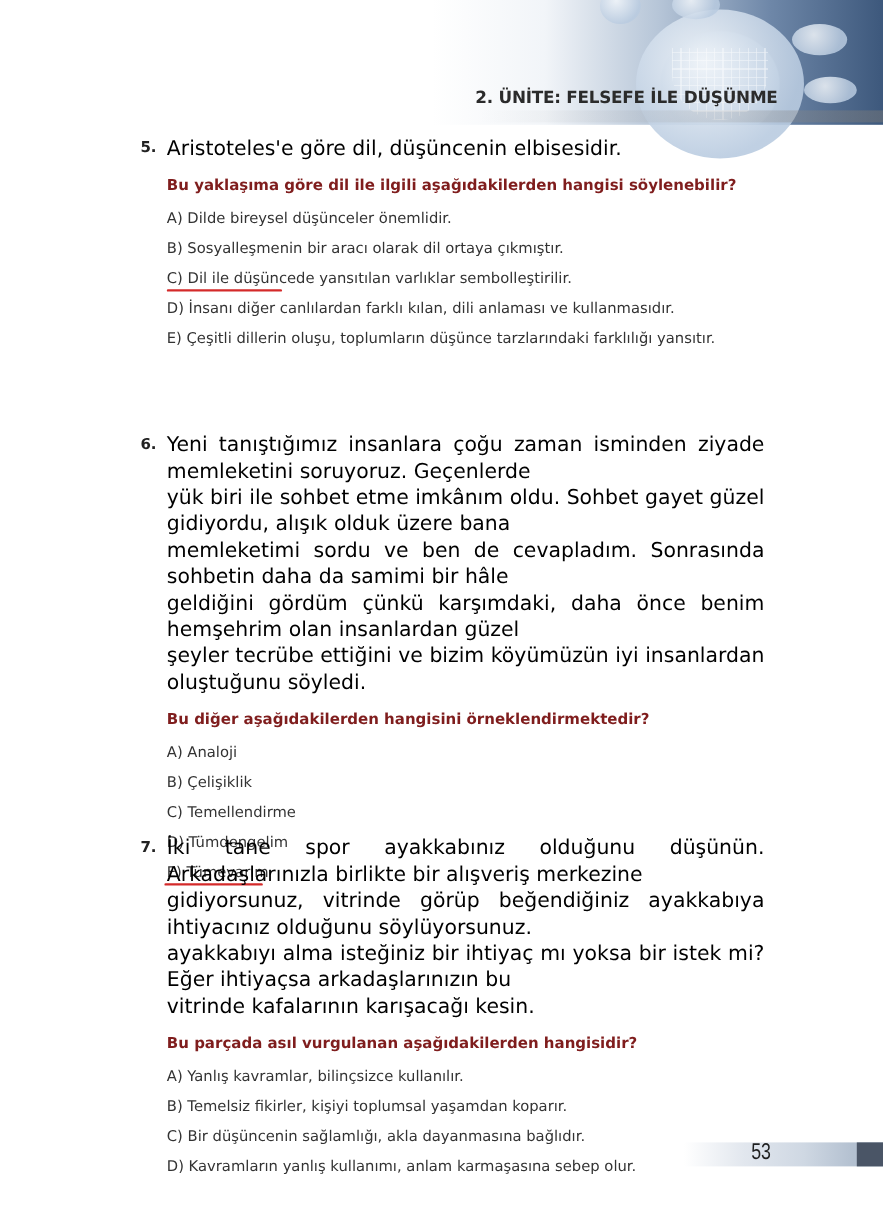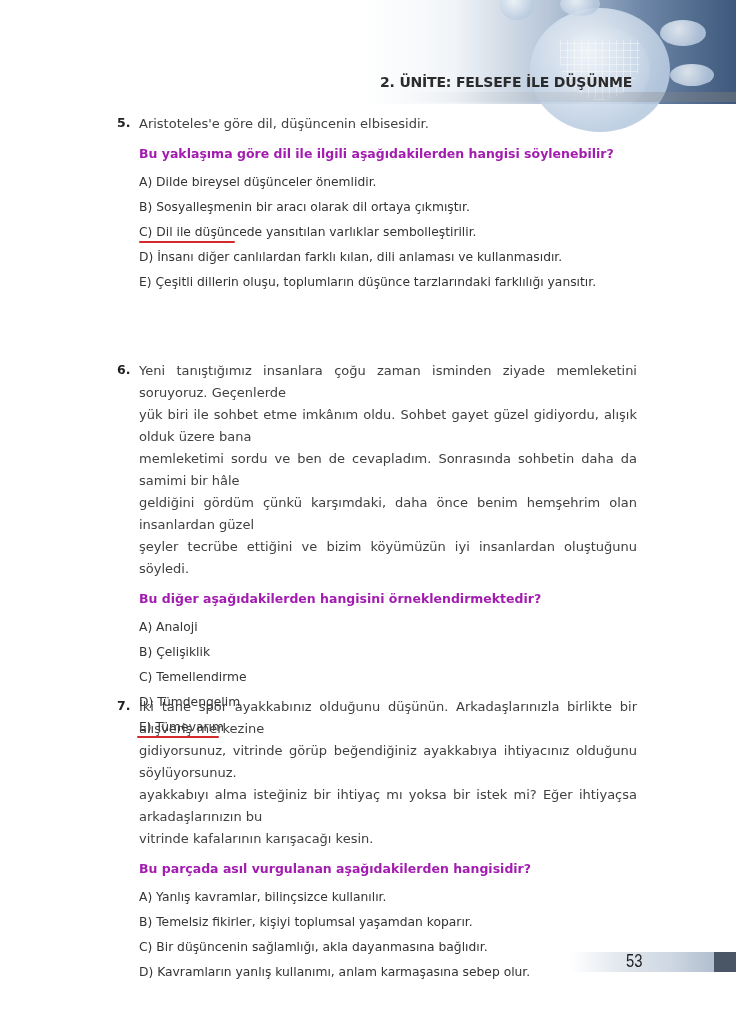--- a/index.html
+++ b/index.html
@@ -26,36 +26,36 @@
       repeating-linear-gradient(0deg, rgba(255,255,255,0.55) 0 1px, transparent 1px 7px),
       repeating-linear-gradient(90deg, rgba(255,255,255,0.55) 0 1px, transparent 1px 7px);
     border-radius:0 0 40px 40px;
     opacity:0.7;
   }
   .banner-shadow {
     position:absolute; left:400px; top:92px; width:336px; height:10px;
     background:linear-gradient(90deg, rgba(255,255,255,0) 0%, rgba(160,160,160,0.25) 60%, rgba(120,120,120,0.5) 100%);
   }
   .unit-title {
-    position:absolute; right:104px; top:74px;
+    position:absolute; right:88px; top:74px;
     font-family:"DejaVu Sans", sans-serif; font-weight:bold; font-size:14px;
     color:#2b2b2b; letter-spacing:-0.2px;
   }
   
   .question { position:absolute; left:117px; width:520px; }
   .q-num {
     position:absolute; left:0; top:0; font-weight:bold; font-size:12.5px; color:#222;
   }
   .q-body { margin-left:22px; }
   .stem {
-    font-size:13px; line-height:22px; color:#404040; text-align:justify;
+    font-size:17px; line-height:22px; color:#000000; text-align:justify;
     margin:0;
   }
   .prompt {
-    font-weight:bold; font-size:12.5px; color:#a21caf; margin:9px 0 6px 0; line-height:20px;
+    font-weight:bold; font-size:12.5px; color:#7f1d1d; margin:9px 0 6px 0; line-height:20px;
   }
   .option {
     font-size:12.3px; color:#333; line-height:25px; position:relative; white-space:nowrap;
   }
   .underline {
     position:absolute; height:2px; background:#d42a2a; border-radius:1px;
   }
   
   .footer {
     position:absolute; left:570px; top:952px; width:166px; height:20px;

